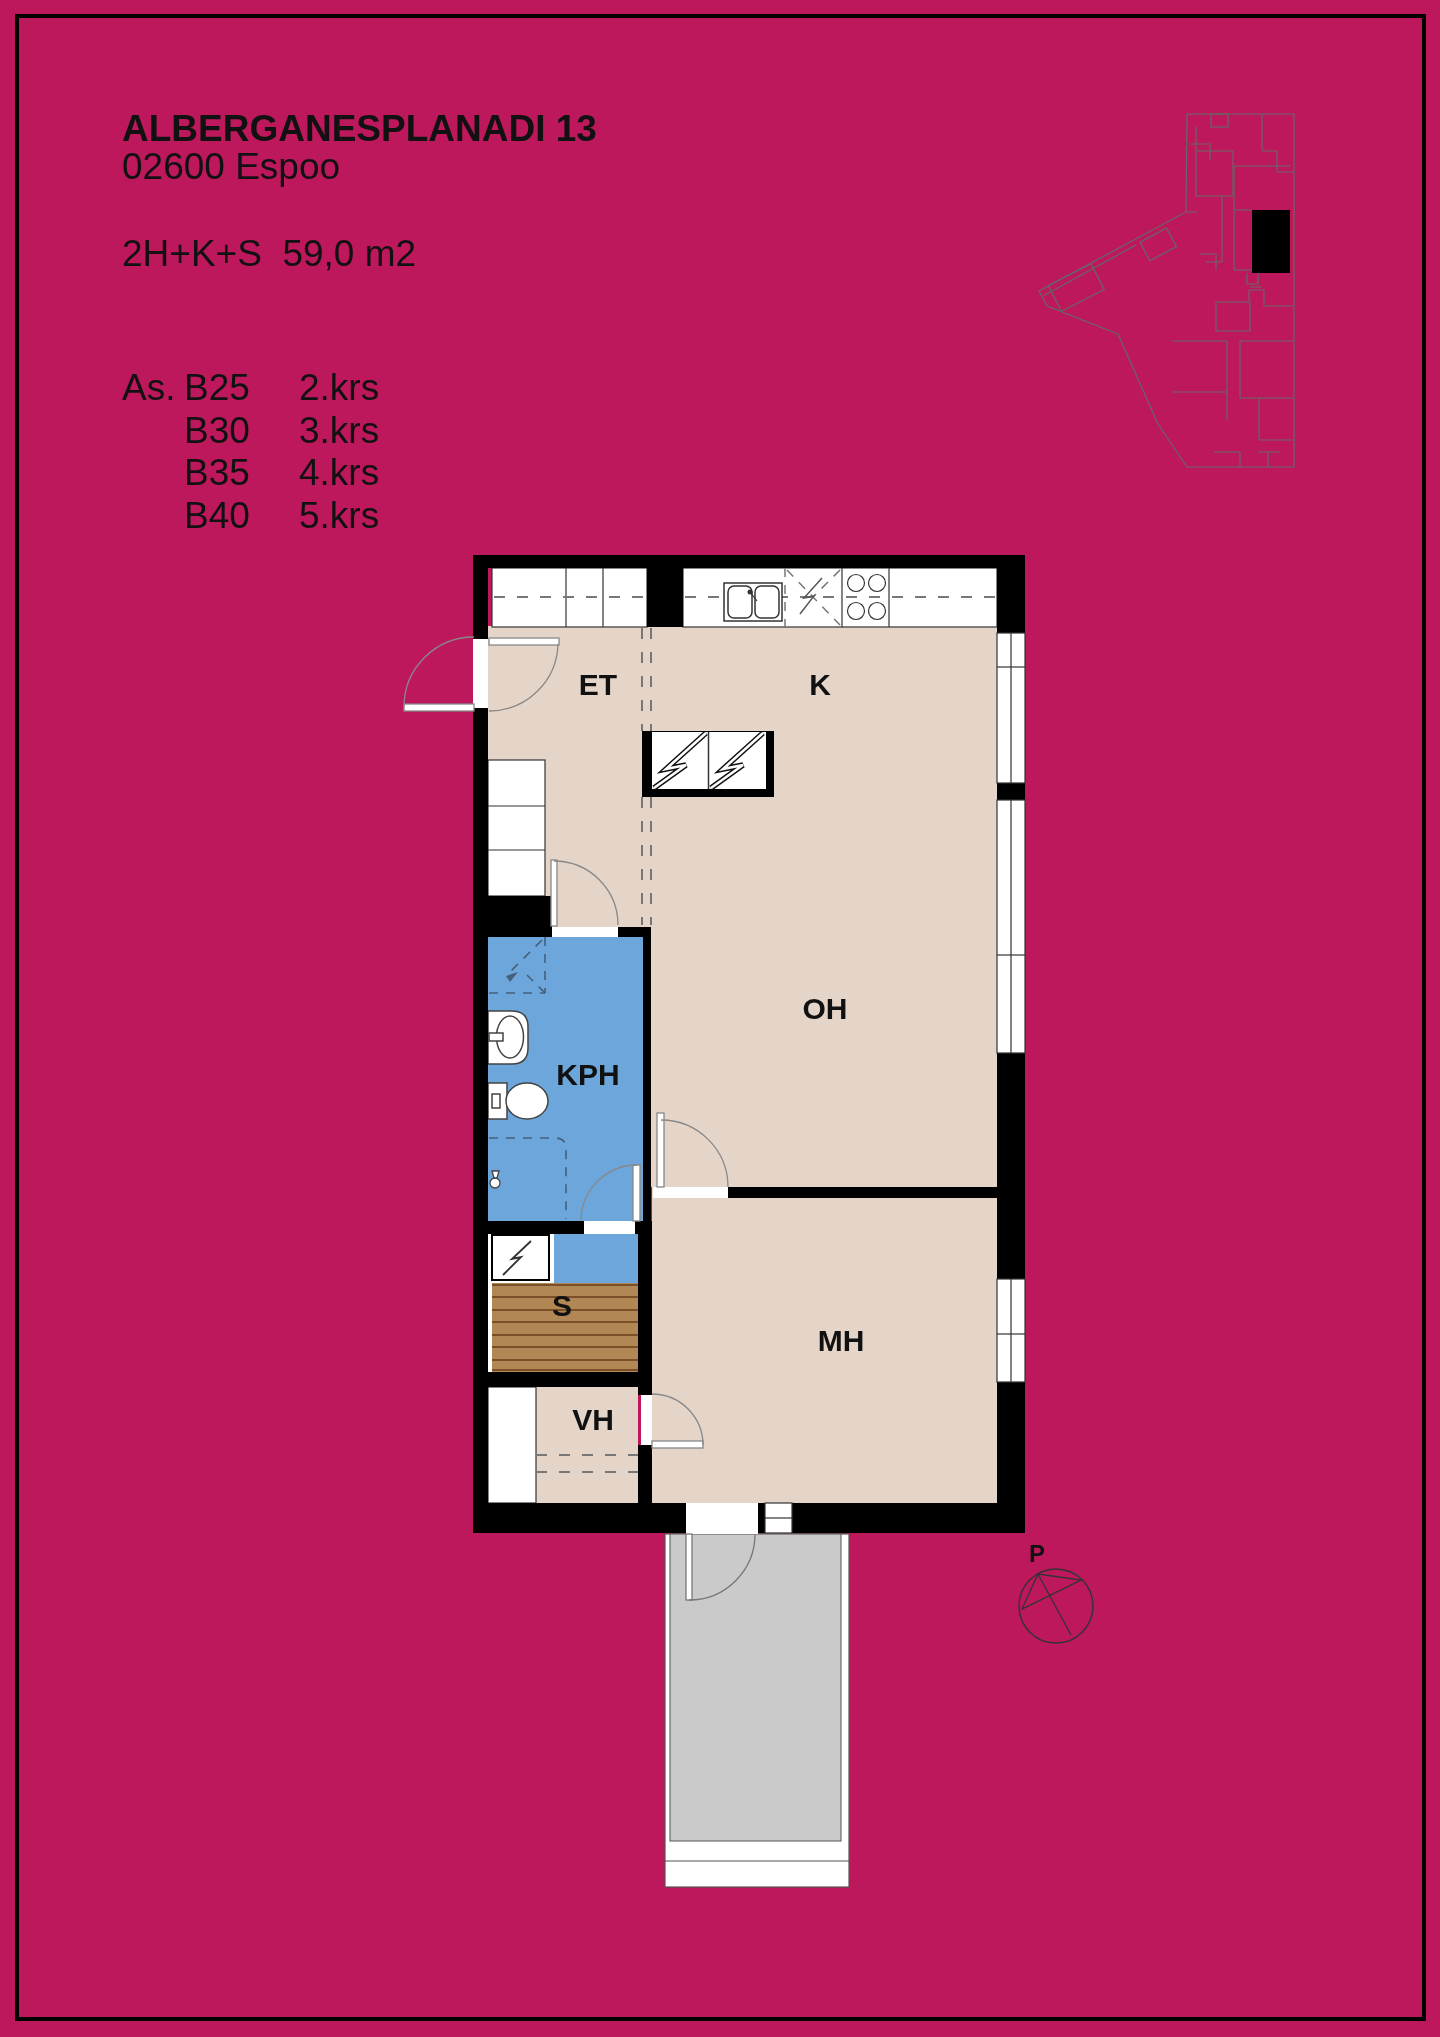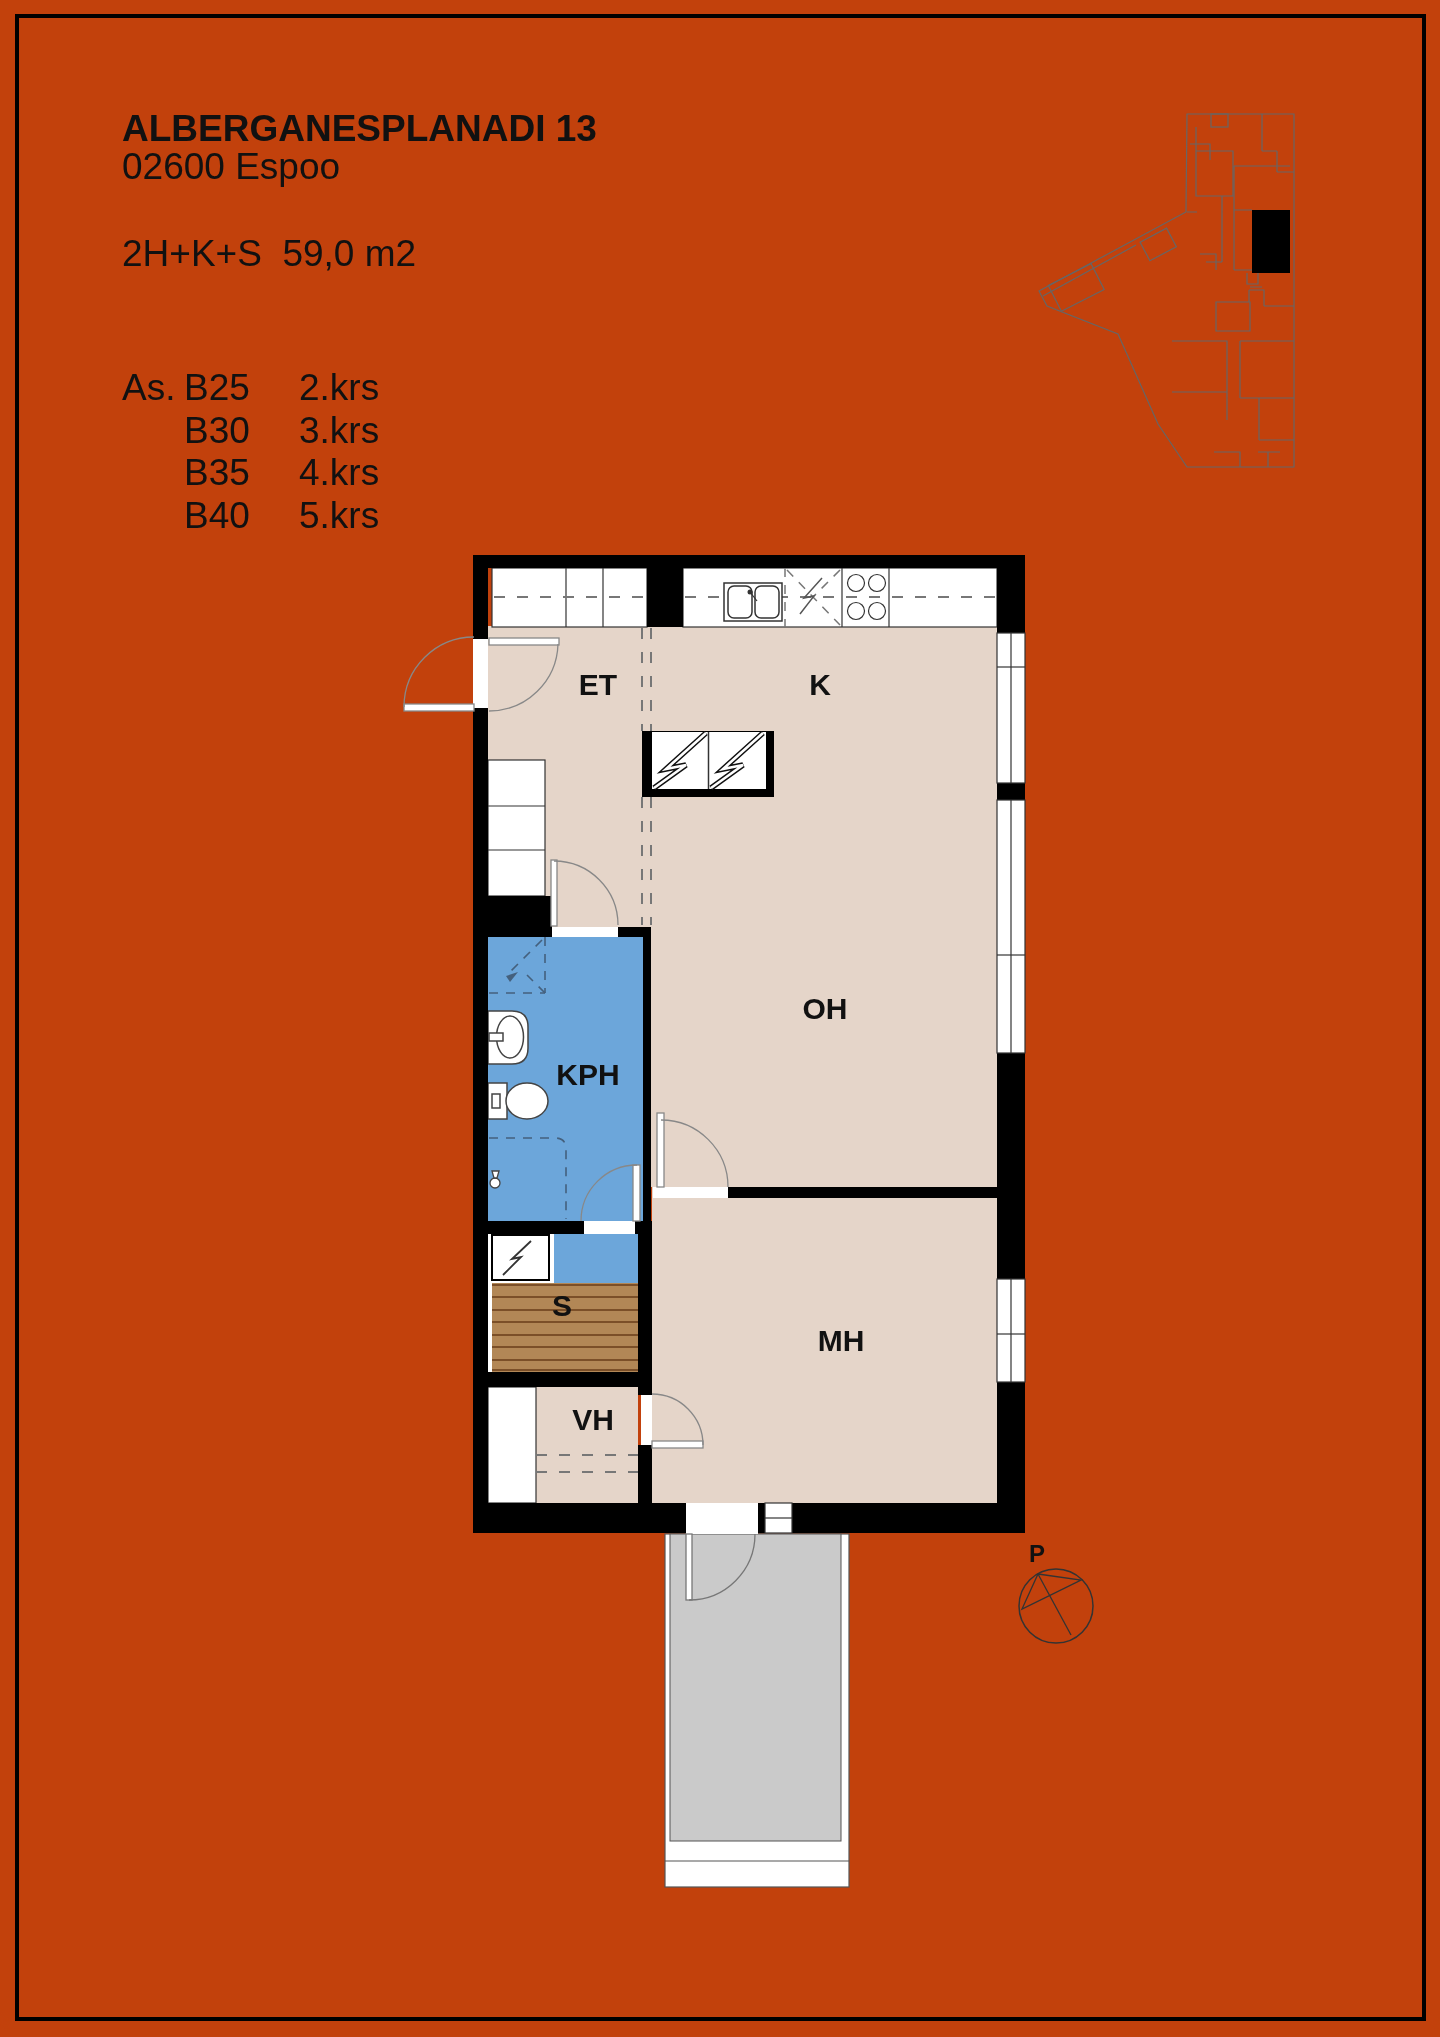--- a/index.html
+++ b/index.html
@@ -1,16 +1,16 @@
 <!DOCTYPE html>
 <html><head>
 <meta charset="utf-8">
 <style>
 html,body{margin:0;padding:0;background:#fff;}
-.page{position:relative;width:1440px;height:2037px;background:#c2410c;font-family:"Liberation Sans",sans-serif;}
+.page{position:relative;width:1440px;height:2037px;background:#be185d;font-family:"Liberation Sans",sans-serif;}
 svg{position:absolute;top:0;left:0;}
 </style>
 </head>
 <body>
 <div class="page">
 <svg width="1440" height="2037" viewBox="0 0 1440 2037">
 
 <rect x="17" y="16" width="1407" height="2003" fill="none" stroke="#000" stroke-width="4"></rect>
 
 <text x="122" y="141" font-size="37" font-weight="bold" fill="#111">ALBERGANESPLANADI 13</text>

